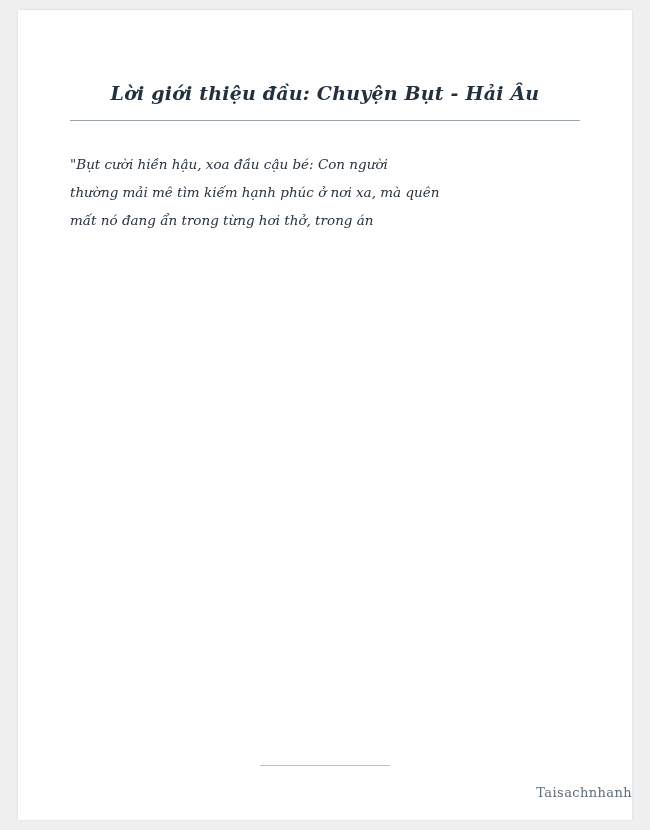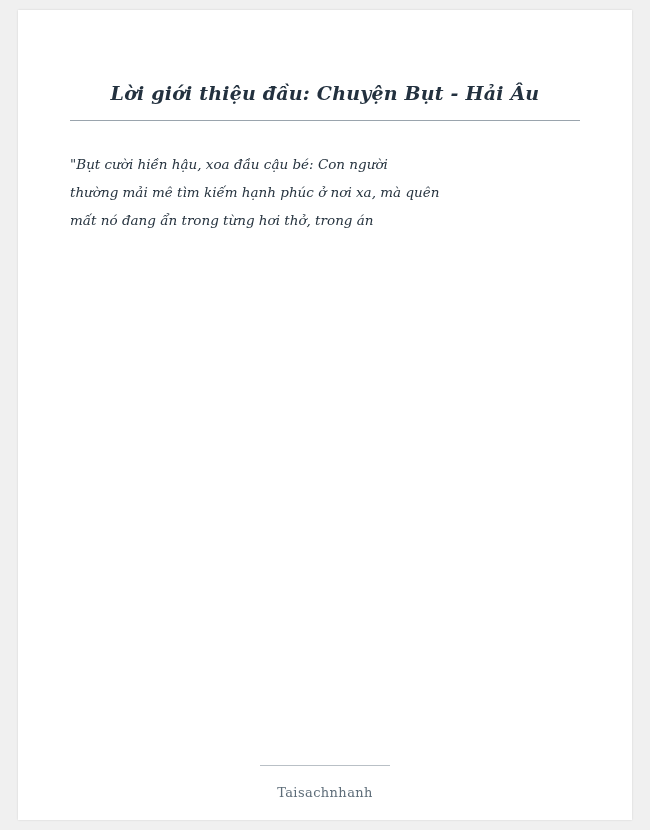--- a/index.html
+++ b/index.html
@@ -70,21 +70,21 @@
     bottom: 54px;
     width: 130px;
     height: 1px;
     background: #b9c0c6;
   }
   .footer-text {
     position: absolute;
     left: 0;
     right: 0;
     bottom: 20px;
-    text-align: center;
+    text-align: right;
     font-family: "DejaVu Serif", "Liberation Serif", serif;
     font-size: 13px;
     color: #5d6c78;
     letter-spacing: 0.4px;
   }
 </style>
 </head>
 <body>
 
 <div class="page">

